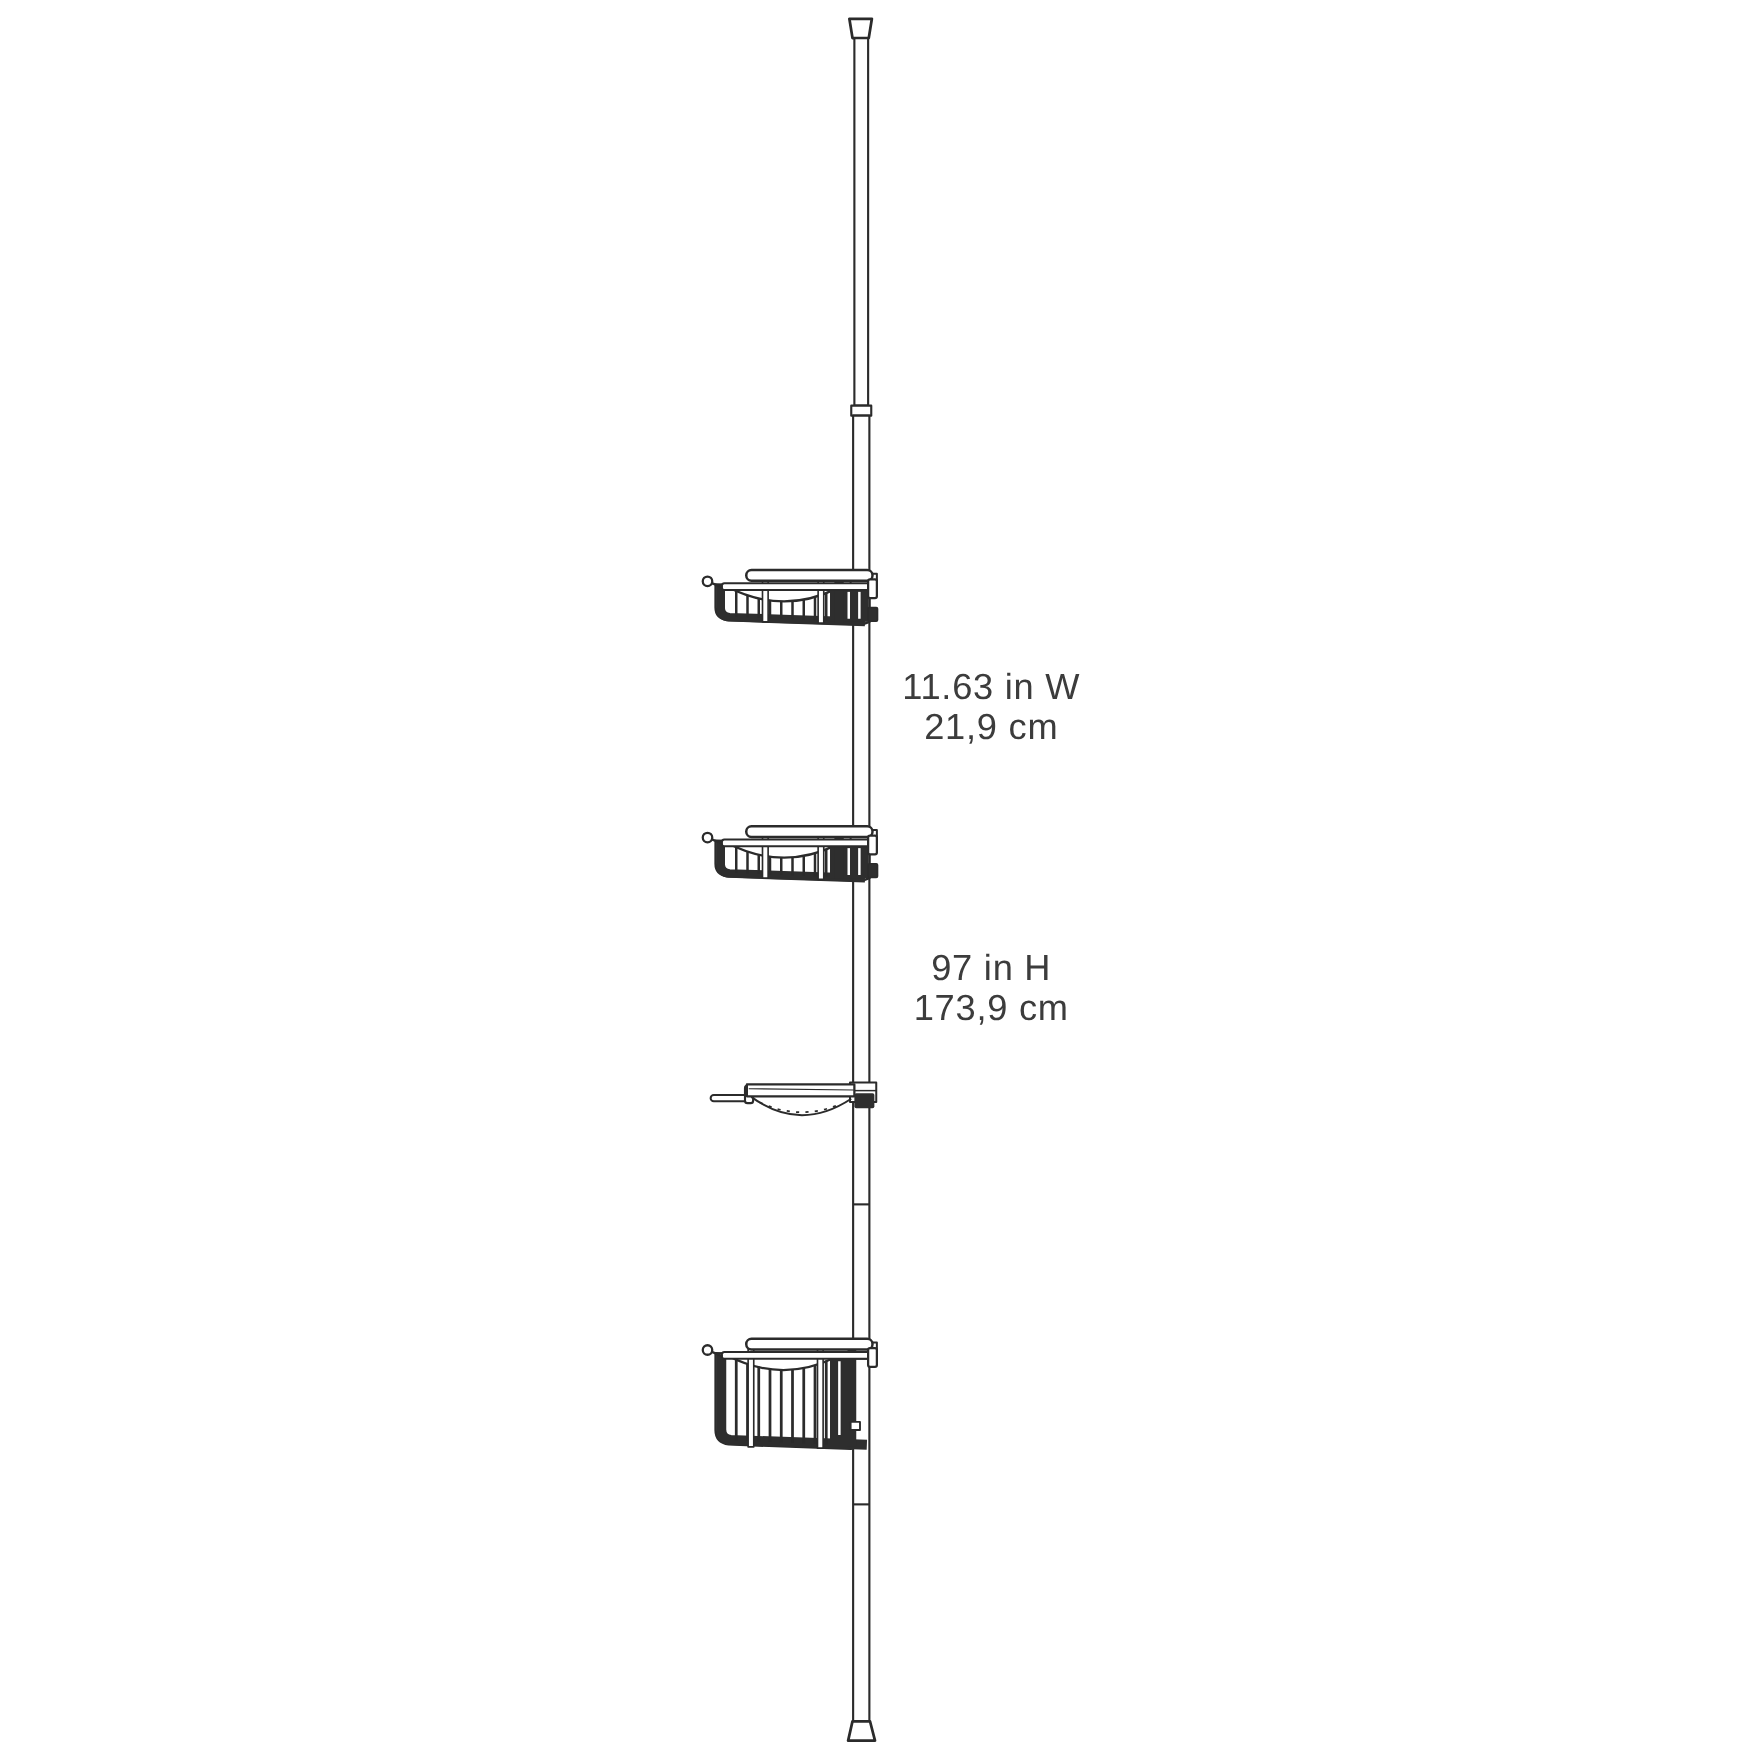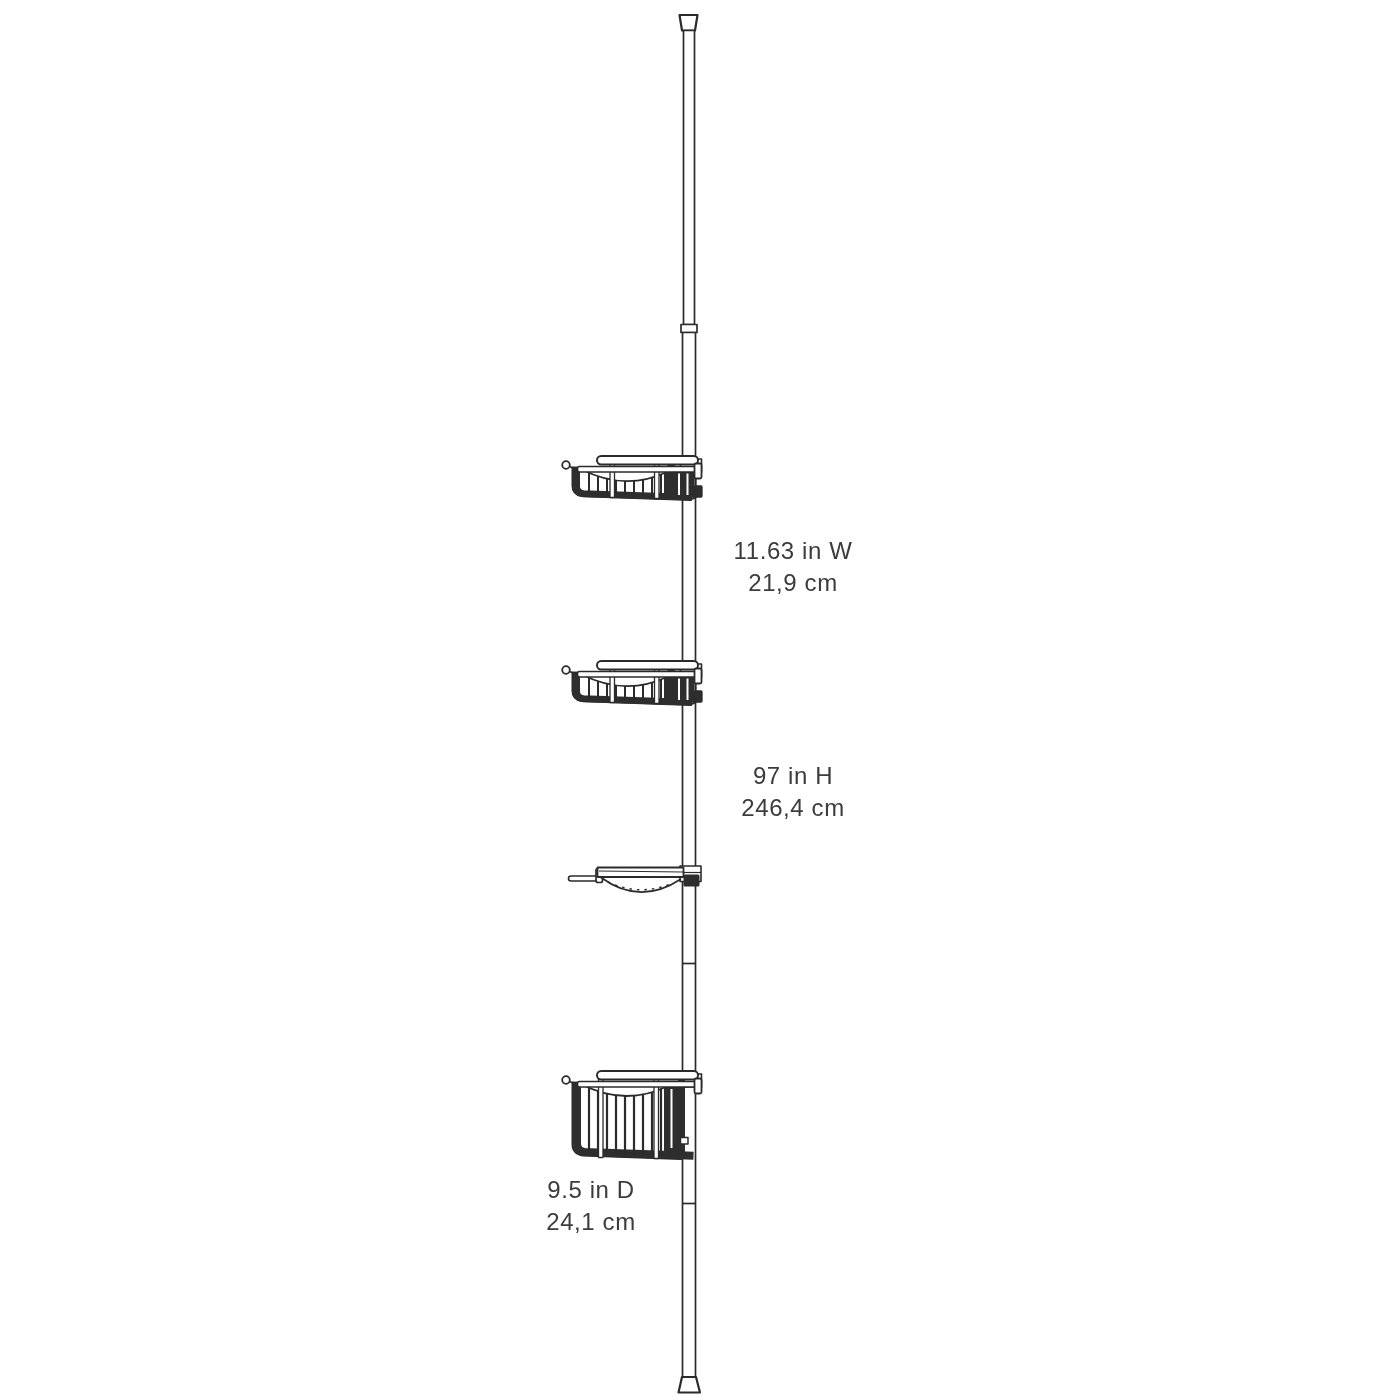--- a/index.html
+++ b/index.html
@@ -2,21 +2,21 @@
 <html><head>
 <meta charset="utf-8">
 <style>
   html,body{margin:0;padding:0;background:#ffffff;}
   body{width:1400px;height:1400px;overflow:hidden;}
   .stage{position:relative;width:1400px;height:1400px;background:#ffffff;}
   .stage svg{position:absolute;left:0;top:0;width:1400px;height:1400px;}
   .dim{
     position:absolute;width:220px;text-align:center;
     font-family:"Liberation Sans", sans-serif;
-    font-weight:300;font-size:24px;line-height:31.5px;
+    font-weight:300;font-size:29px;line-height:31.5px;
     color:#3c3c3c;letter-spacing:0.6px;white-space:nowrap;
   }
   #width-label{left:683px;top:535px;}
   #height-label{left:683px;top:760px;}
   #depth-label{left:481px;top:1174px;}
 </style>
 </head>
 <body>
 
 <div class="stage">
@@ -111,21 +111,17 @@
     </g>
   </svg>
 
   <div class="dim" id="width-label">
     <div>11.63 in W</div>
     <div>21,9 cm</div>
   </div>
 
   <div class="dim" id="height-label">
     <div>97 in H</div>
-    <div>246,4 cm</div>
+    <div>173,9 cm</div>
   </div>
 
-  <div class="dim" id="depth-label">
-    <div>9.5 in D</div>
-    <div>24,1 cm</div>
-  </div>
 
 </div>
 
 </body></html>

